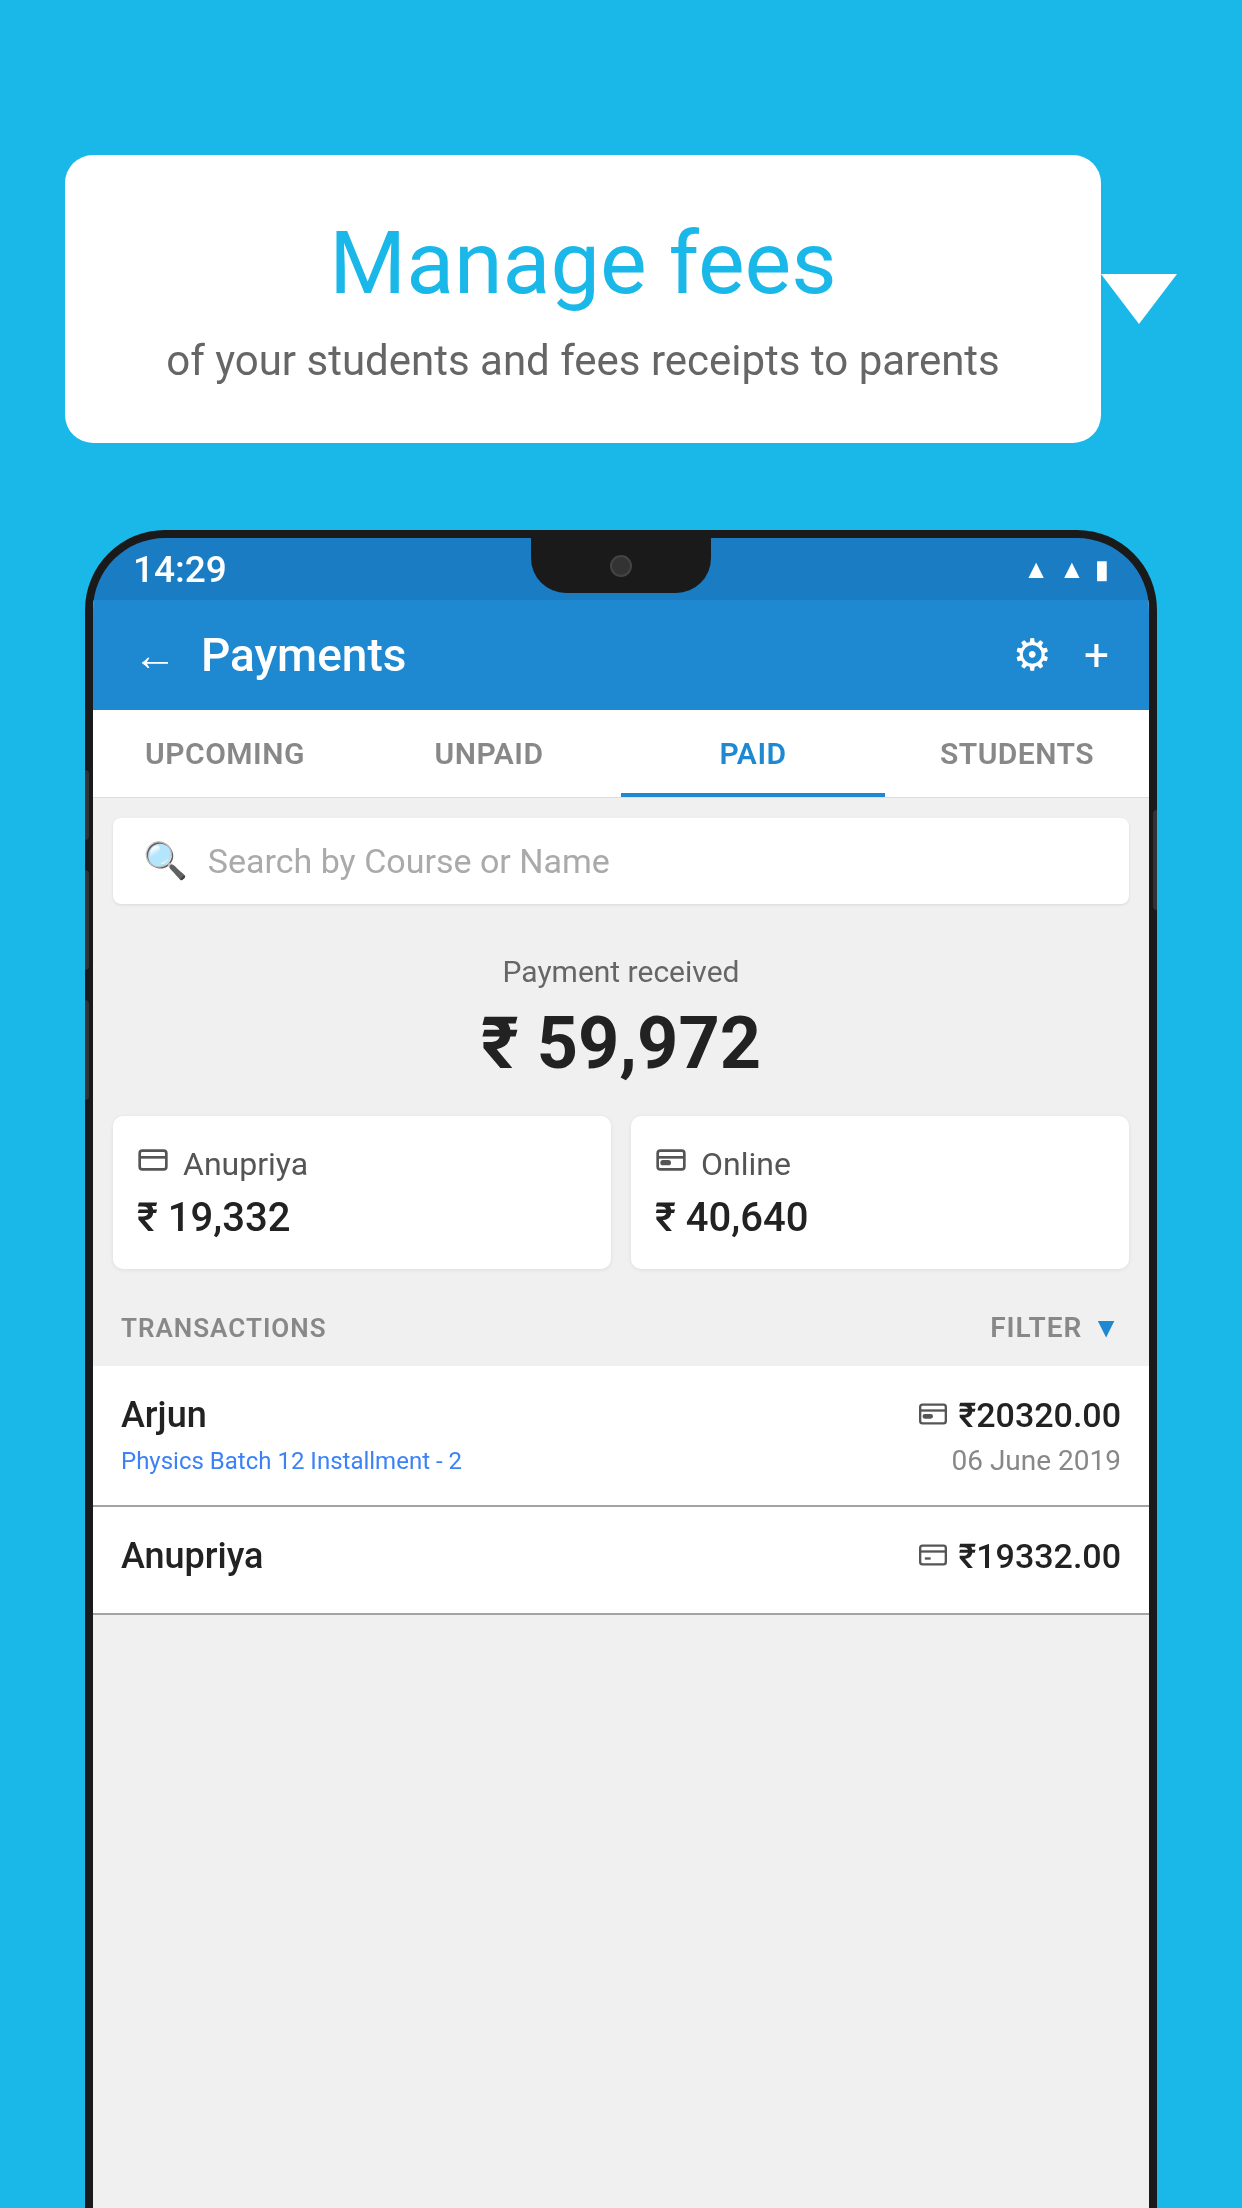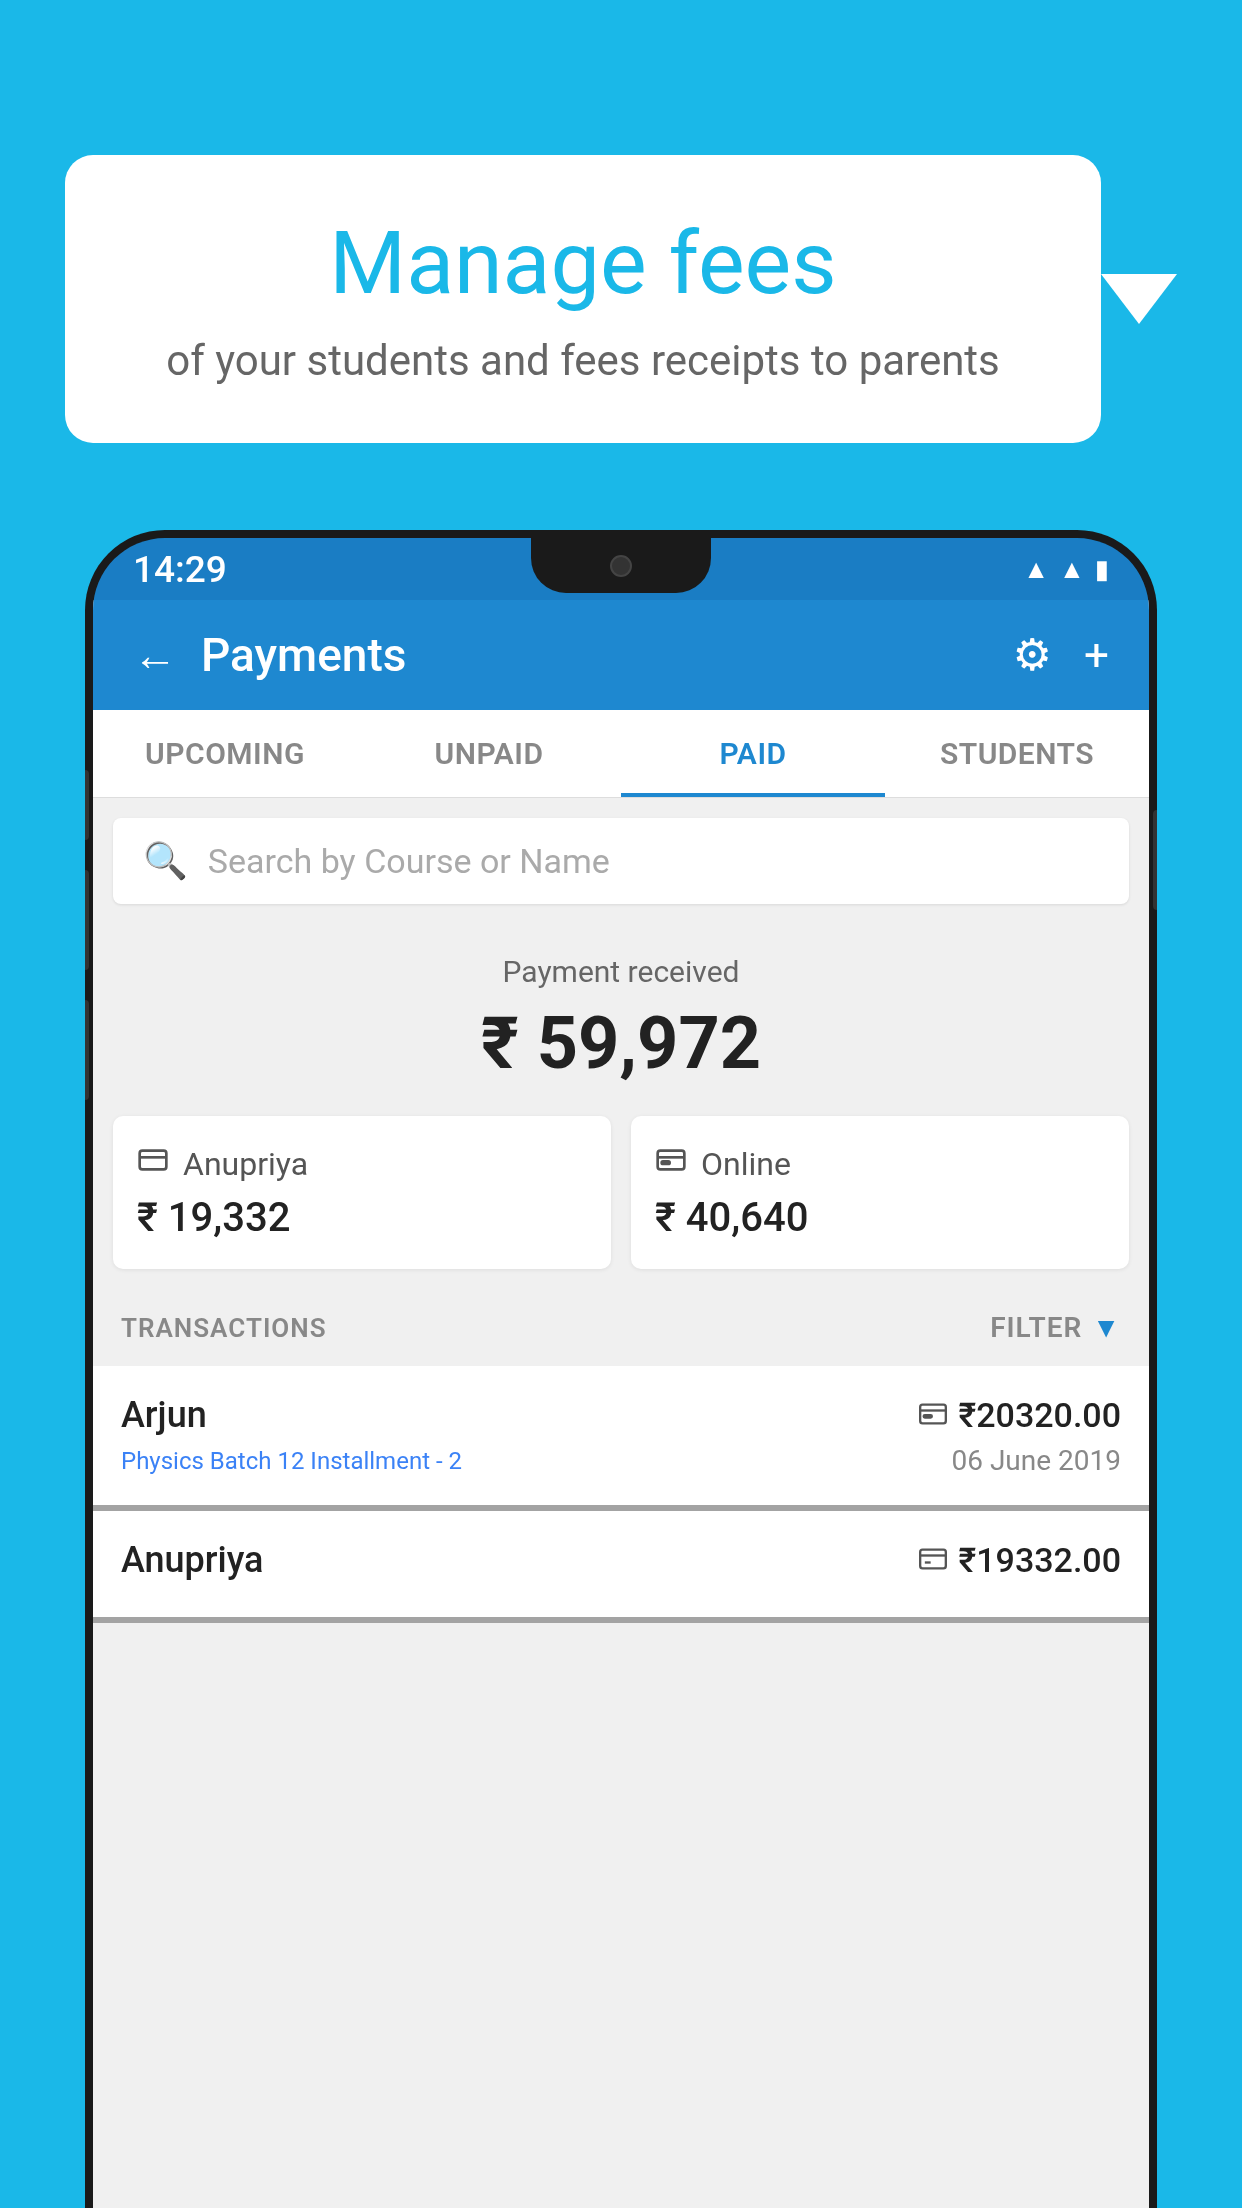--- a/index.html
+++ b/index.html
@@ -310,21 +310,21 @@
       font-size: 28px;
       color: #888;
       font-weight: 600;
       letter-spacing: 1px;
     }
 
     
     .transaction-row {
       background: white;
       padding: 28px 28px;
-      border-bottom: 6px solid #a3a3a3;
+      border-bottom: 2px solid #a3a3a3;
     }
 
     .transaction-top {
       display: flex;
       justify-content: space-between;
       align-items: center;
       margin-bottom: 8px;
     }
 
     .transaction-name {

